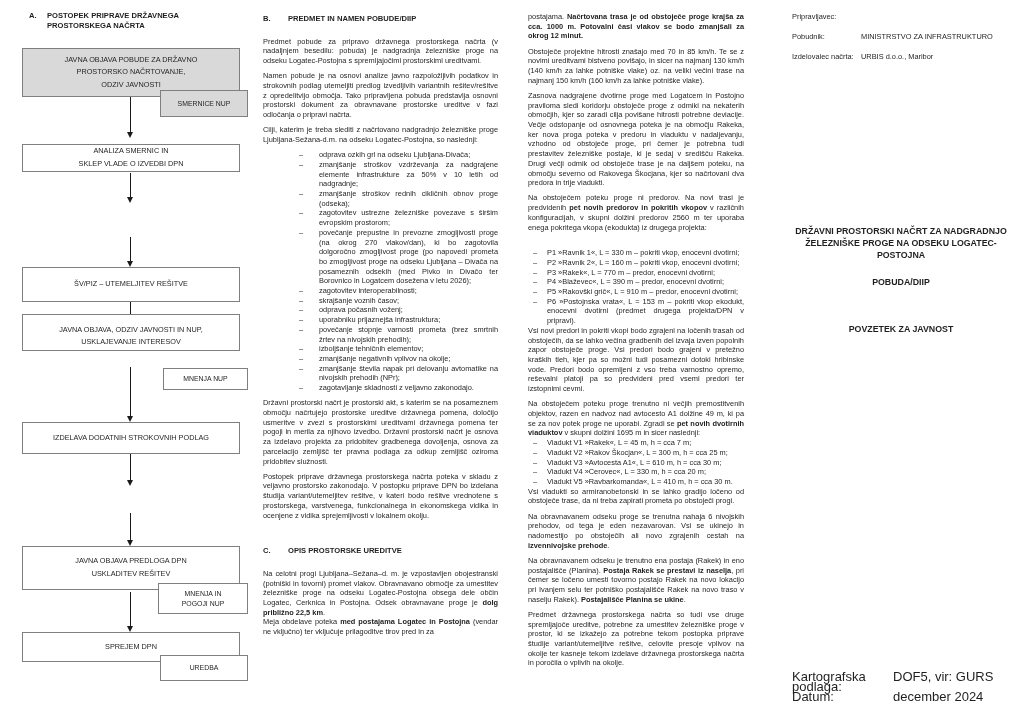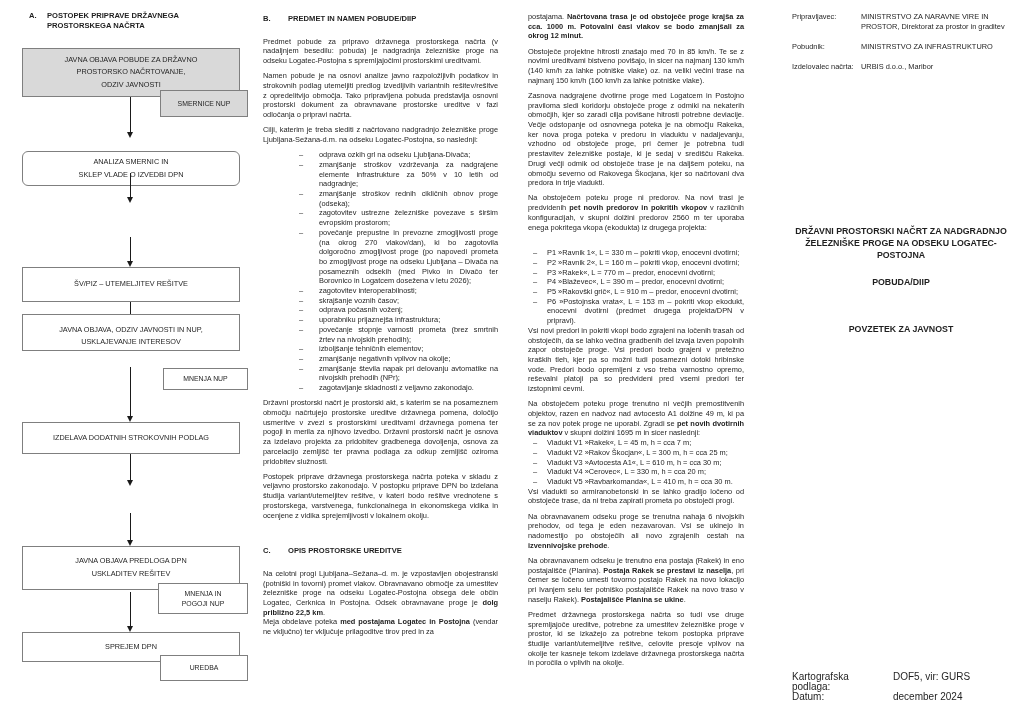--- a/index.html
+++ b/index.html
@@ -37,21 +37,21 @@
   .lgroup{margin:0 0 5.5px 0;}
   
   .meta-top{position:absolute;left:792px;top:12px;width:226px;font-size:7.4px;line-height:10px;}
   .mrow{display:flex;margin-bottom:10px;gap:7px;}
   .mlabel{width:62px;flex:none;}
   .mvalue{flex:1;}
   .meta-title{position:absolute;left:783px;top:226px;width:236px;text-align:center;
         font-weight:bold;font-size:8.8px;line-height:11.8px;}
   .meta-sub{margin-top:16px;}
   .meta-sum{margin-top:35px;}
-  .meta-bottom{position:absolute;left:792px;top:672px;width:230px;font-size:10px;line-height:10px;}
+  .meta-bottom{position:absolute;left:792px;top:672px;width:230px;font-size:13px;line-height:10px;}
   .meta-bottom .mlabel{width:94px;}
 </style>
 </head>
 <body>
 
 <div class="page">
 
   <div class="flow-title">
     <span class="num">A.</span>
     <span>
@@ -63,21 +63,21 @@
   <div class="fbox gray" style="top:48px;height:49px;">
     <div>JAVNA OBJAVA POBUDE ZA DRŽAVNO</div>
     <div>PROSTORSKO NAČRTOVANJE,</div>
     <div>ODZIV JAVNOSTI</div>
   </div>
   <div class="sbox gray" style="left:160px;top:90px;width:88px;height:27px;">
     <div>SMERNICE NUP</div>
   </div>
 
   <div class="arrow" style="top:97px;height:35px;"></div>
-  <div class="fbox" style="top:151px;height:35px;border-radius:6px;">
+  <div class="fbox" style="top:144px;height:28px;">
     <div>ANALIZA SMERNIC IN</div>
     <div>SKLEP VLADE O IZVEDBI DPN</div>
   </div>
 
   <div class="arrow" style="top:173px;height:24px;"></div>
 
   <div class="arrow" style="top:237px;height:24px;"></div>
   <div class="fbox" style="top:267px;height:35px;">
     <div>ŠV/PIZ – UTEMELJITEV REŠITVE</div>
   </div>
@@ -256,21 +256,20 @@
 
     <p class="jp">Vsi viadukti so armiranobetonski in se lahko gradijo ločeno od obstoječe trase, da ni treba zapirati prometa po obstoječi progi.</p>
     <p class="jp"><span>Na obravnavanem odseku proge se trenutna nahaja 6 nivojskih prehodov, od tega je eden nezavarovan. Vsi se ukinejo in nadomestijo po obstoječih ali novo zgrajenih cestah na </span><span class="b">izvennivojske prehode</span><span>.</span></p>
     <p class="jp"><span>Na obravnavanem odseku je trenutno ena postaja (Rakek) in eno postajališče (Planina). </span><span class="b">Postaja Rakek se prestavi iz naselja</span><span>, pri čemer se ločeno umesti tovorno postajo Rakek na novo lokacijo pri Ivanjem selu ter potniško postajališče Rakek na novo traso v naselju Rakek). </span><span class="b">Postajališče Planina se ukine</span><span>.</span></p>
     <p class="jp">Predmet državnega prostorskega načrta so tudi vse druge spremljajoče ureditve, potrebne za umestitev železniške proge v prostor, ki se izkažejo za potrebne tekom postopka priprave študije variant/utemeljitve rešitve, celovite presoje vplivov na okolje ter kasneje tekom izdelave državnega prostorskega načrta in poročila o vplivih na okolje.</p>
   </div>
 
   <div class="meta-top">
     <div class="mrow">
       <span class="mlabel">Pripravljavec:</span>
-      <span class="mvalue">MINISTRSTVO ZA NARAVNE VIRE IN PROSTOR, Direktorat za prostor in graditev</span>
     </div>
     <div class="mrow">
       <span class="mlabel">Pobudnik:</span>
       <span class="mvalue">MINISTRSTVO ZA INFRASTRUKTURO</span>
     </div>
     <div class="mrow">
       <span class="mlabel">Izdelovalec načrta:</span>
       <span class="mvalue">URBIS d.o.o., Maribor</span>
     </div>
   </div>

